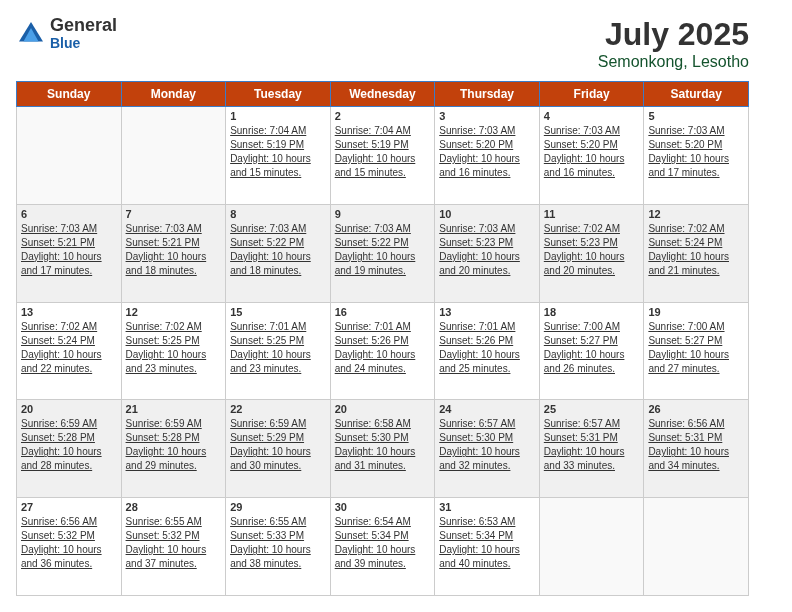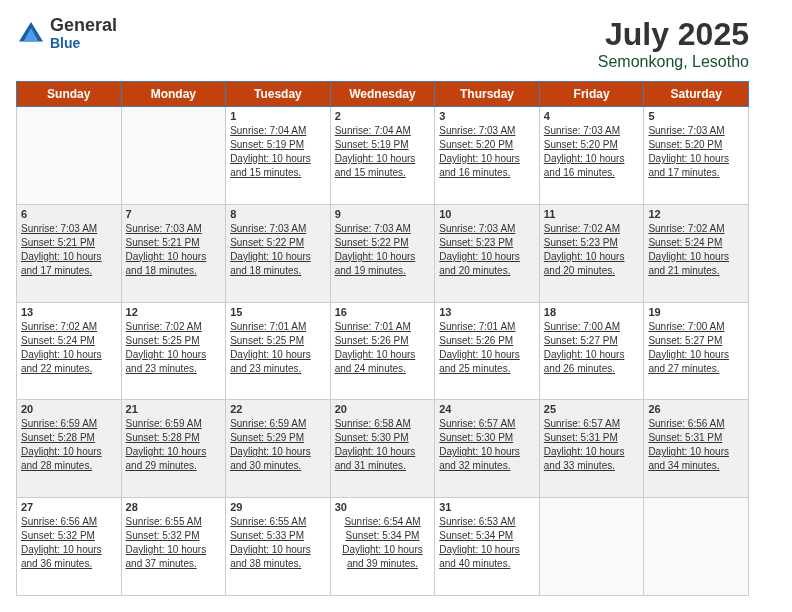--- a/index.html
+++ b/index.html
@@ -345,21 +345,21 @@
           </td>
           <td>
             <span class="day-num">29</span>
             <div class="day-info" style="white-space: pre-line;">Sunrise: 6:55 AM
 Sunset: 5:33 PM
 Daylight: 10 hours
 and 38 minutes.</div>
           </td>
           <td>
             <span class="day-num">30</span>
-            <div class="day-info" style="white-space: pre-line; text-align: center;">Sunrise: 6:54 AM
+            <div class="day-info" style="white-space: pre-line;">Sunrise: 6:54 AM
 Sunset: 5:34 PM
 Daylight: 10 hours
 and 39 minutes.</div>
           </td>
           <td>
             <span class="day-num">31</span>
             <div class="day-info" style="white-space: pre-line;">Sunrise: 6:53 AM
 Sunset: 5:34 PM
 Daylight: 10 hours
 and 40 minutes.</div>

